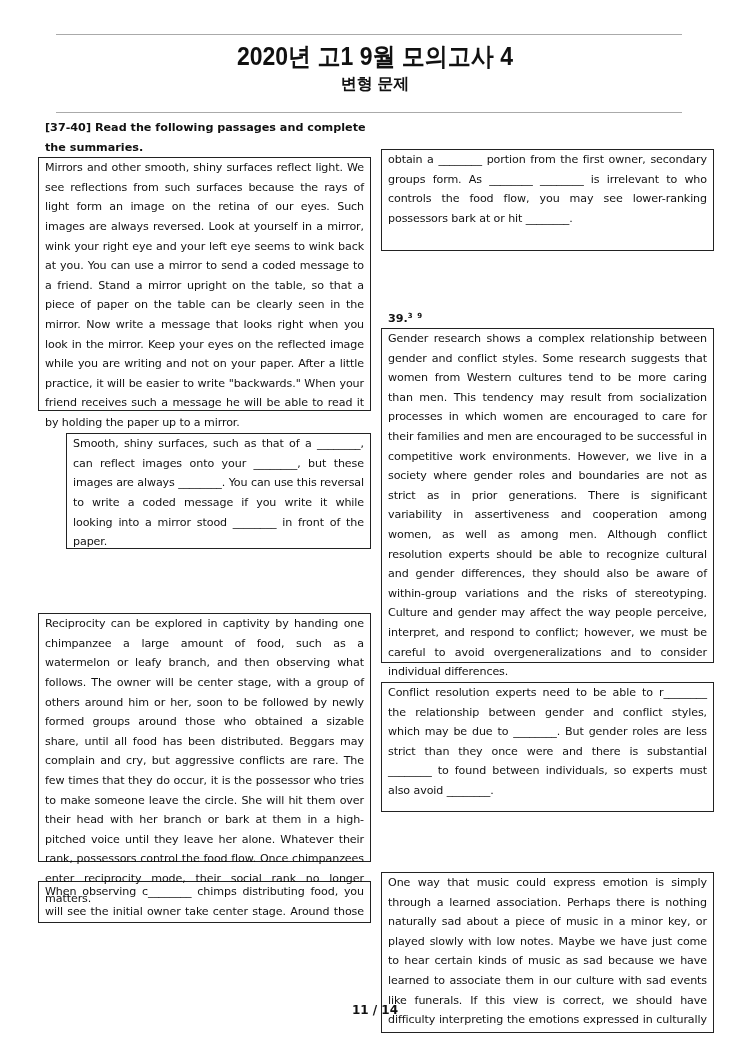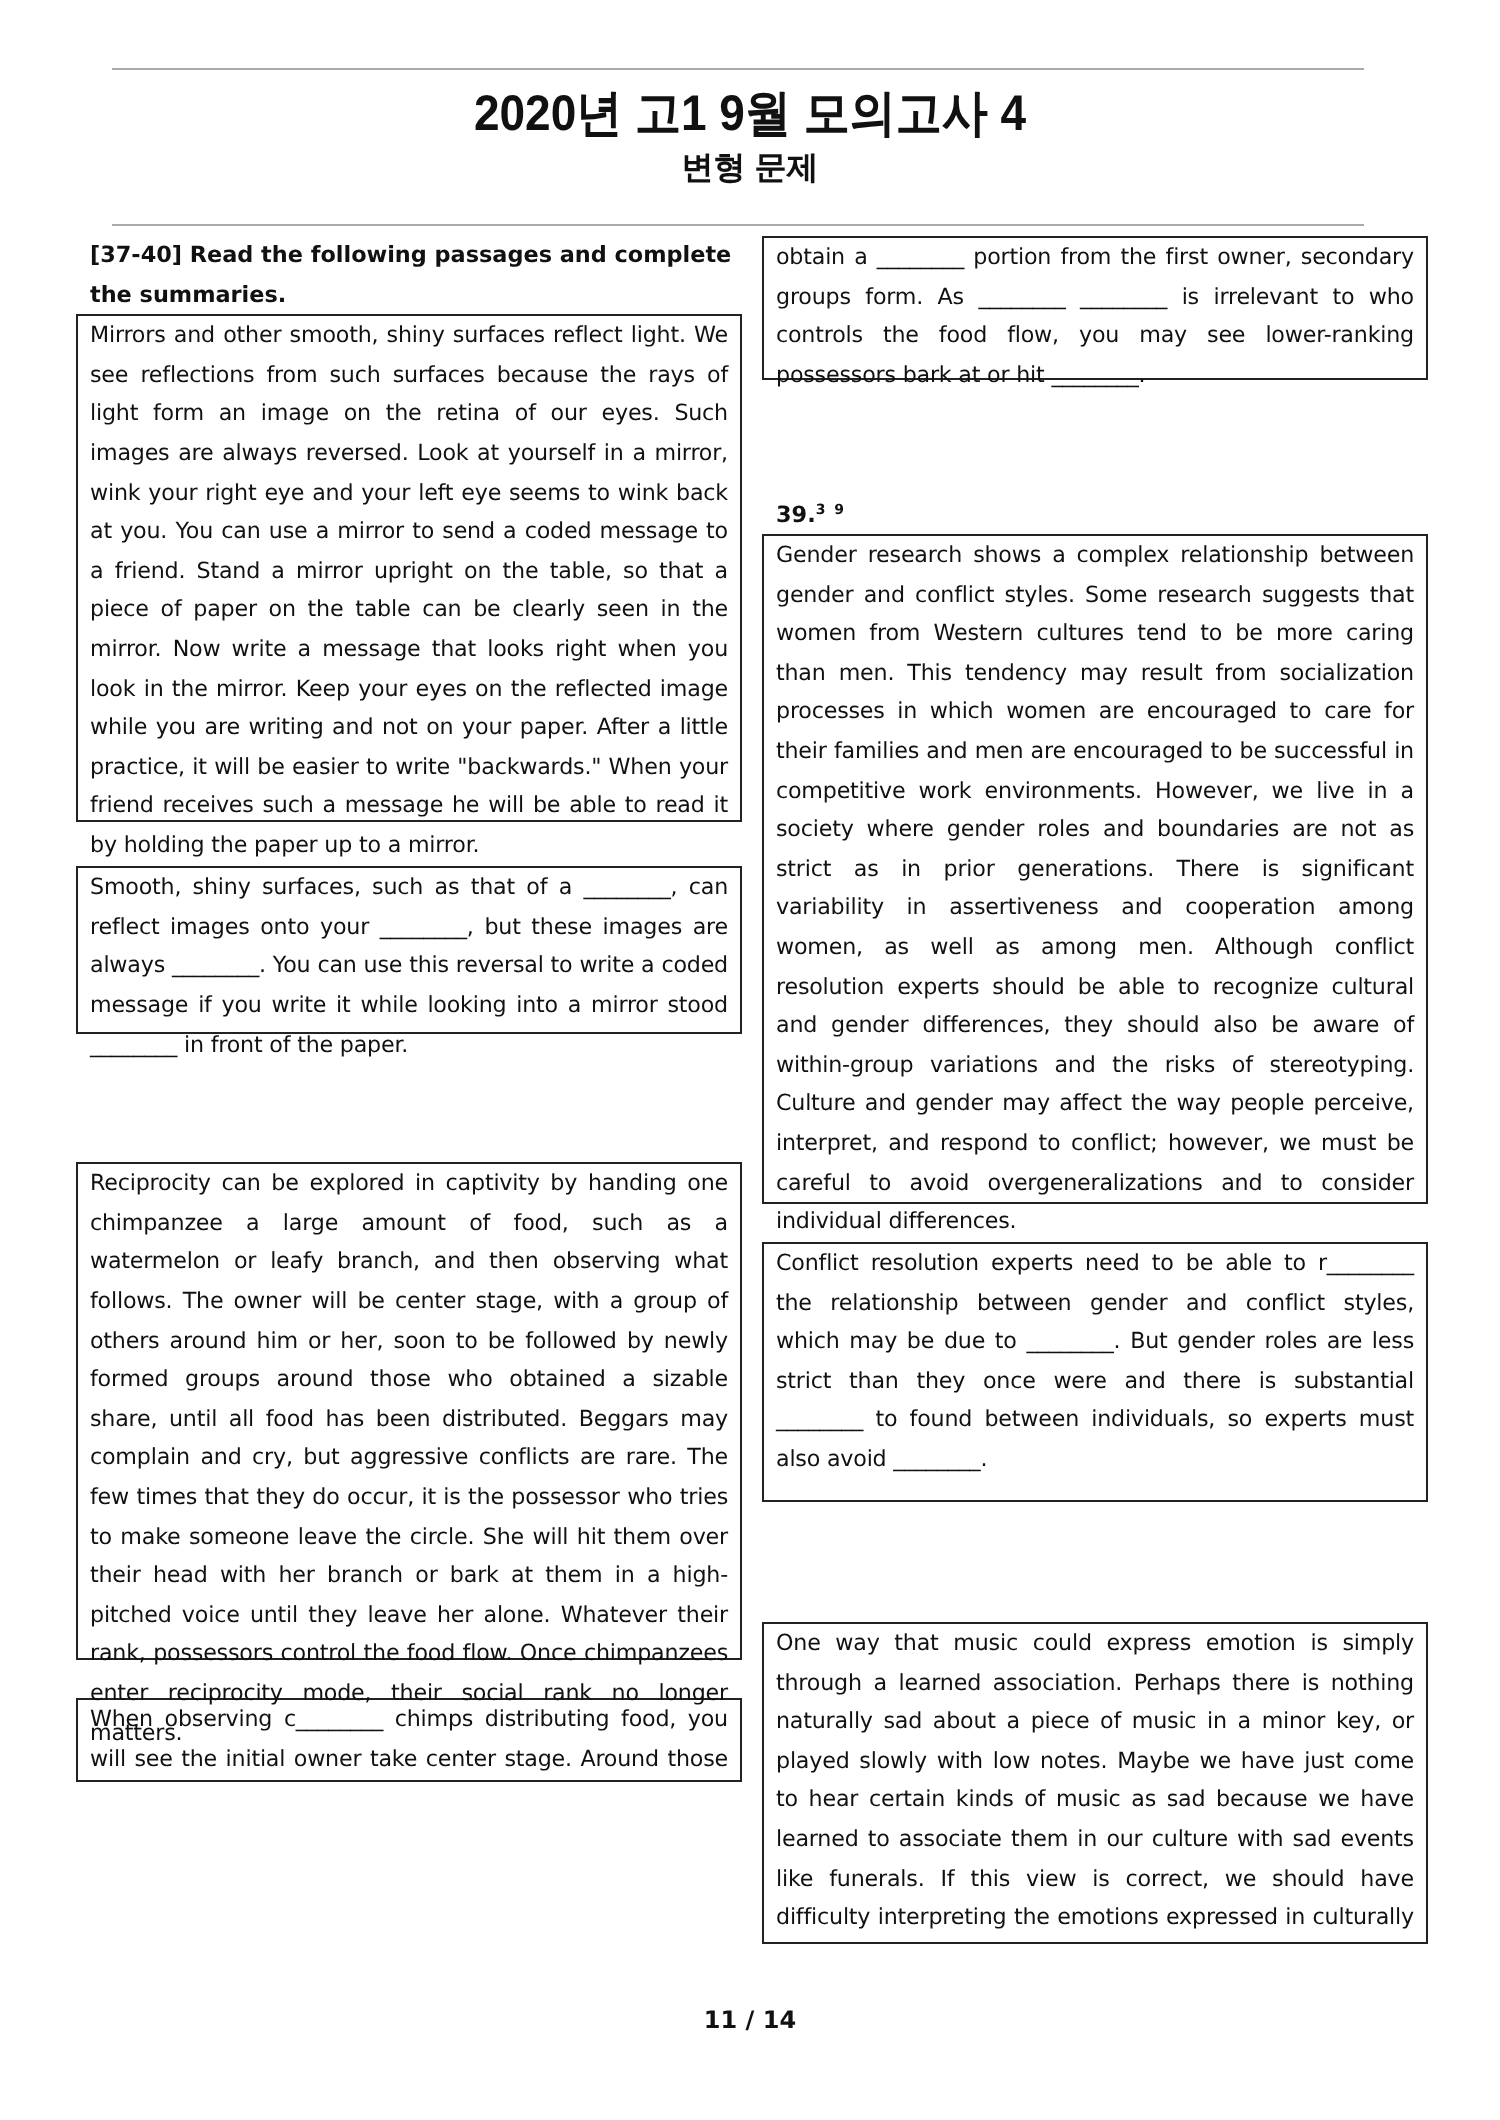--- a/index.html
+++ b/index.html
@@ -48,37 +48,37 @@
 <div class="rule mid"></div>
 
 <div class="col left">
   <p class="instr">[37-40] Read the following passages and complete the summaries.</p>
 
   <div class="box" style="height:254px;">
     <p>Mirrors and other smooth, shiny surfaces reflect light. We see reflections from such surfaces because the rays of light form an image on the retina of our eyes. Such images are always reversed. Look at yourself in a mirror, wink your right eye and your left eye seems to wink back at you. You can use a mirror to send a coded message to a friend. Stand a mirror upright on the table, so that a piece of paper on the table can be clearly seen in the mirror. Now write a message that looks right when you look in the mirror. Keep your eyes on the reflected image while you are writing and not on your paper. After a little practice, it will be easier to write "backwards." When your friend receives such a message he will be able to read it by holding the paper up to a mirror.</p>
   </div>
 
   <div style="height:22px"></div>
-  <div class="box" style="height:84px;">
+  <div class="box" style="height:116px;margin-left:28px;">
     <p>Smooth, shiny surfaces, such as that of a ________, can reflect images onto your ________, but these images are always ________. You can use this reversal to write a coded message if you write it while looking into a mirror stood ________ in front of the paper.</p>
   </div>
 
   <div style="height:64px"></div>
   <div class="box" style="height:249px;">
     <p>Reciprocity can be explored in captivity by handing one chimpanzee a large amount of food, such as a watermelon or leafy branch, and then observing what follows. The owner will be center stage, with a group of others around him or her, soon to be followed by newly formed groups around those who obtained a sizable share, until all food has been distributed. Beggars may complain and cry, but aggressive conflicts are rare. The few times that they do occur, it is the possessor who tries to make someone leave the circle. She will hit them over their head with her branch or bark at them in a high-pitched voice until they leave her alone. Whatever their rank, possessors control the food flow. Once chimpanzees enter reciprocity mode, their social rank no longer matters.</p>
   </div>
 
   <div style="height:19px"></div>
   <div class="box" style="height:42px; overflow:hidden;">
     <p>When observing c________ chimps distributing food, you will see the initial owner take center stage. Around those who</p>
   </div>
 </div>
 
 <div class="col right">
-  <div class="box" style="height:72px;">
+  <div class="box" style="height:102px;margin-top:31px;">
     <p>obtain a ________ portion from the first owner, secondary groups form. As ________ ________ is irrelevant to who controls the food flow, you may see lower-ranking possessors bark at or hit ________.</p>
   </div>
 
   <div style="height:56px"></div>
   <p class="qnum"><span>39.</span><sup>3 9</sup></p>
   <div class="box" style="height:335px;">
     <p>Gender research shows a complex relationship between gender and conflict styles. Some research suggests that women from Western cultures tend to be more caring than men. This tendency may result from socialization processes in which women are encouraged to care for their families and men are encouraged to be successful in competitive work environments. However, we live in a society where gender roles and boundaries are not as strict as in prior generations. There is significant variability in assertiveness and cooperation among women, as well as among men. Although conflict resolution experts should be able to recognize cultural and gender differences, they should also be aware of within-group variations and the risks of stereotyping. Culture and gender may affect the way people perceive, interpret, and respond to conflict; however, we must be careful to avoid overgeneralizations and to consider individual differences.</p>
   </div>
 
   <div style="height:19px"></div>

